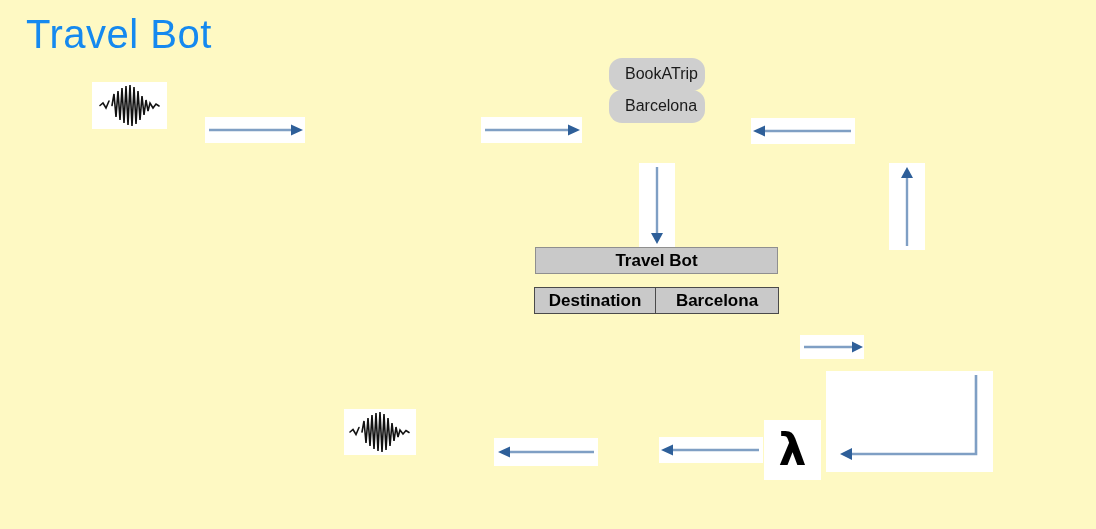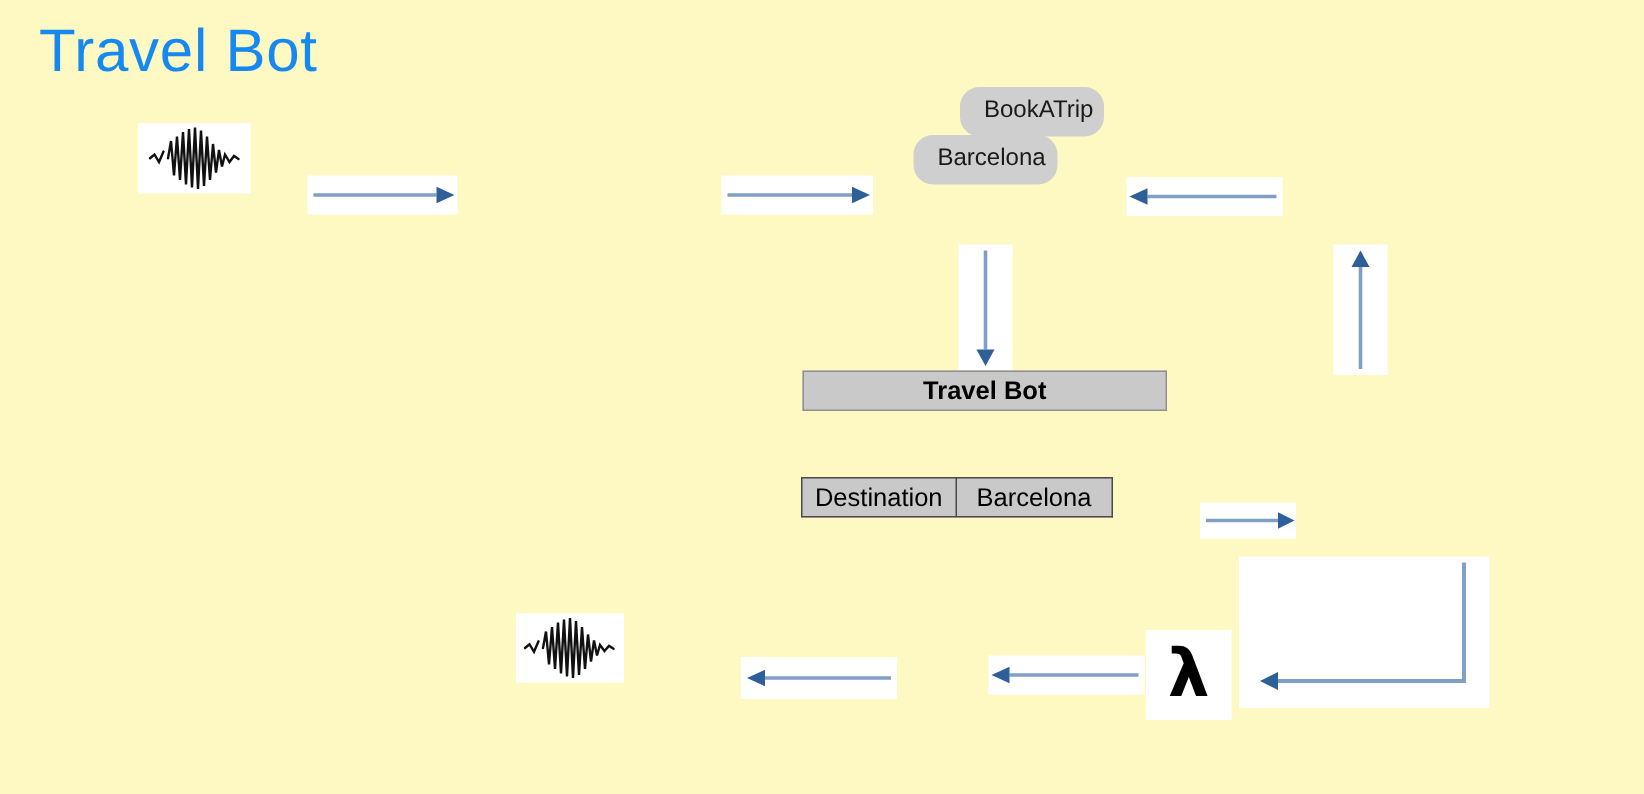--- a/index.html
+++ b/index.html
@@ -123,21 +123,21 @@
     </svg>
   </div>
 
   <div class="abs tile" style="left:481px; top:117px; width:101px; height:26px;">
     <svg width="101" height="26" viewBox="0 0 101 26" aria-hidden="true">
       <line x1="4" y1="13" x2="87" y2="13" stroke="#7f9fc4" stroke-width="2.4"></line>
       <polygon points="87,7.5 99,13 87,18.5" fill="#2e5f99"></polygon>
     </svg>
   </div>
 
-  <div class="abs pill" style="left:640px; top:58px; width:96px;">BookATrip</div>
+  <div class="abs pill" style="left:609px; top:58px; width:96px;">BookATrip</div>
 
   <div class="abs pill" style="left:609px; top:90px; width:96px;">Barcelona</div>
 
   <div class="abs tile" style="left:751px; top:118px; width:104px; height:26px;">
     <svg width="104" height="26" viewBox="0 0 104 26" aria-hidden="true">
       <line x1="14" y1="13" x2="100" y2="13" stroke="#7f9fc4" stroke-width="2.4"></line>
       <polygon points="14,7.5 2,13 14,18.5" fill="#2e5f99"></polygon>
     </svg>
   </div>
 
@@ -150,21 +150,21 @@
 
   <div class="abs tile" style="left:889px; top:163px; width:36px; height:87px;">
     <svg width="36" height="87" viewBox="0 0 36 87" aria-hidden="true">
       <line x1="18" y1="14" x2="18" y2="83" stroke="#7f9fc4" stroke-width="2.4"></line>
       <polygon points="12,15 18,4 24,15" fill="#2e5f99"></polygon>
     </svg>
   </div>
 
   <div class="abs bot-bar" style="left:535px; top:247px; width:243px; height:27px;">Travel Bot</div>
 
-  <div class="abs kv-table" style="left:534px; top:318px; width:208px; height:27px;">
+  <div class="abs kv-table" style="left:534px; top:287px; width:245px; height:27px;font-weight:bold;">
     <div class="kv-cell" style="width:122px;">Destination</div>
     <div class="kv-cell" style="width:123px;">Barcelona</div>
   </div>
 
   <div class="abs tile" style="left:800px; top:335px; width:64px; height:24px;">
     <svg width="64" height="24" viewBox="0 0 64 24" aria-hidden="true">
       <line x1="4" y1="12" x2="52" y2="12" stroke="#7f9fc4" stroke-width="2.4"></line>
       <polygon points="52,6.5 63,12 52,17.5" fill="#2e5f99"></polygon>
     </svg>
   </div>

